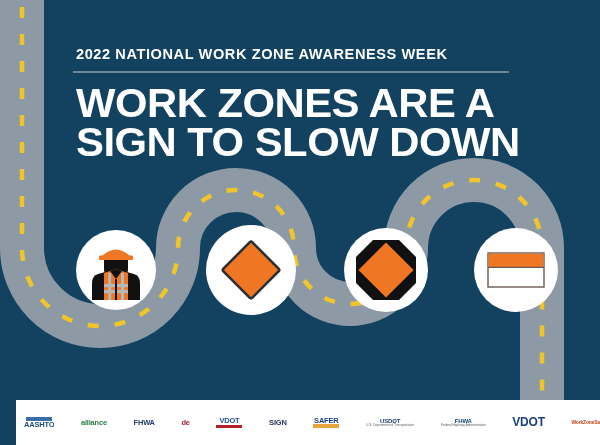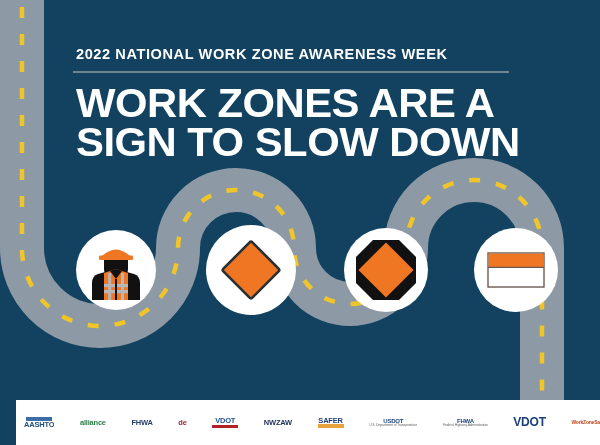--- a/index.html
+++ b/index.html
@@ -196,21 +196,21 @@
         <span class="lsub"></span>
       </div>
       <div class="logo">
         <span class="lmark" style="color:#9b2335">de</span>
       </div>
       <div class="logo">
         <span class="lmark" style="color:#1f4e9c">VDOT</span>
         <div class="lbar" style="background:#b32025;height:3px"></div>
       </div>
       <div class="logo">
-        <span class="lmark" style="color:#23355c">NWZAW</span>
+        <span class="lmark" style="color:#23355c">SIGN</span>
         <span class="lsub" style="color:#d4581f"></span>
       </div>
       <div class="logo">
         <span class="lmark" style="color:#1b3f7a">SAFER</span>
         <div class="lbar" style="background:#e8a33d;height:4px"></div>
       </div>
       <div class="logo">
         <span class="lmark" style="color:#1b3f7a;font-size:6px">USDOT</span>
         <span class="lsub">U.S. Department of Transportation</span>
       </div>

